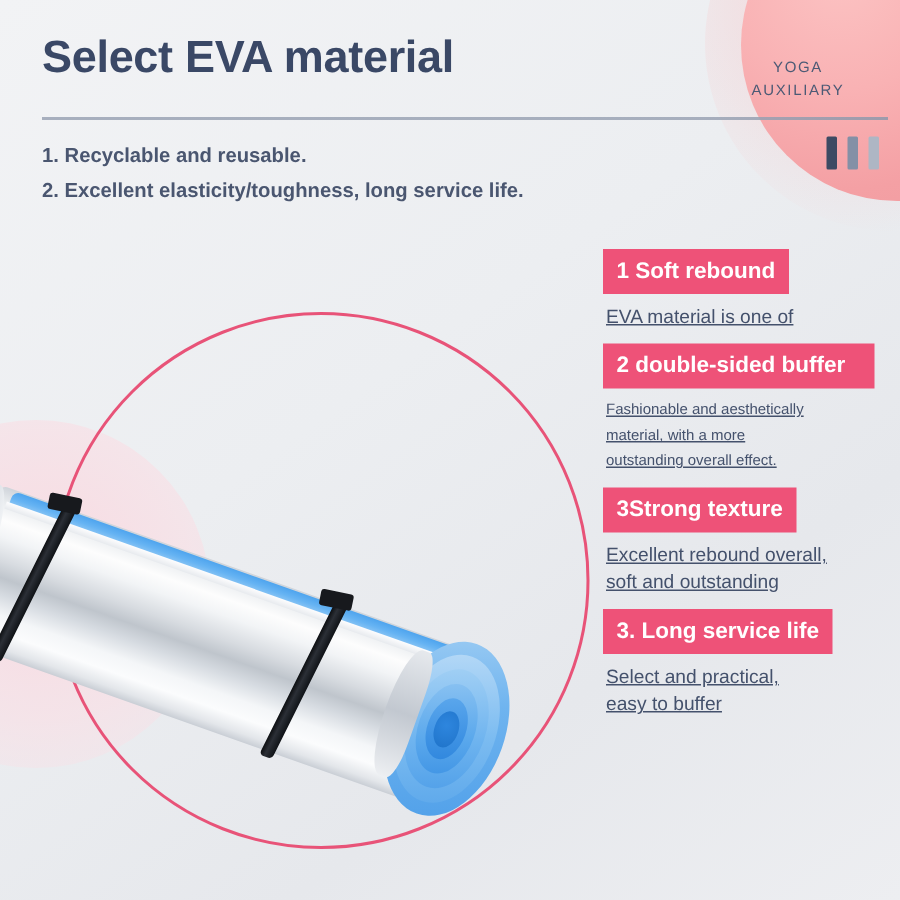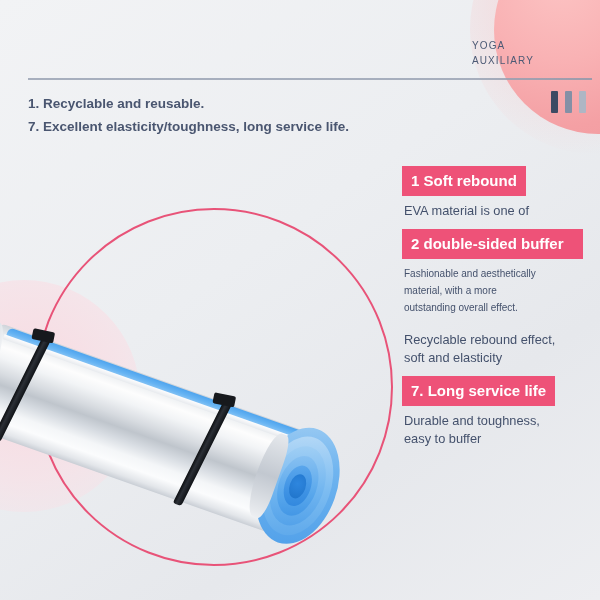--- a/index.html
+++ b/index.html
@@ -33,21 +33,21 @@
     width:250px; height:250px;
     border-radius:50%;
     background:radial-gradient(circle at 40% 40%, rgba(250,190,192,.55) 0%, rgba(250,196,198,0) 72%);
   }
 
   
   .brand-mark {
     position:absolute;
     right:8px; top:38px;
     width:120px;
-    text-align:left;
+    text-align:center;
     color:#4c5a75;
     font-size:10px;
     letter-spacing:1.1px;
     line-height:15px;
     font-weight:400;
   }
 
   
   .bars {
     position:absolute;
@@ -211,20 +211,21 @@
     line-height:17px;
     white-space:nowrap;
   }
   .feature-2 .badge { font-size:15px; padding-right:19px; }
   .desc {
     color:#44516c;
     font-size:12.8px;
     line-height:18px;
     padding-top:6px;
     padding-left:2px;
+    text-decoration:underline;
   }
   .desc div { white-space:nowrap; }
   .feature-2 .desc { font-size:10px; line-height:17px; }
 </style>
 </head>
 <body>
 
 <div id="page">
 
   <div class="brand-sphere-soft"></div>
@@ -234,25 +235,26 @@
     <div>YOGA</div>
     <div>AUXILIARY</div>
   </div>
 
   <div class="bars">
     <i></i>
     <i></i>
     <i></i>
   </div>
 
+  <div class="title">Select EVA material</div>
   <div class="divider"></div>
 
   <div class="intro">
     <div>1. Recyclable and reusable.</div>
-    <div>7. Excellent elasticity/toughness, long service life.</div>
+    <div>2. Excellent elasticity/toughness, long service life.</div>
   </div>
 
   <div class="photo-stage">
     <div class="blob"></div>
     <div class="ring"></div>
 
     <div class="mat">
       <div class="mat-body"></div>
       <div class="mat-blue-edge"></div>
       <div class="mat-white-edge"></div>
@@ -287,28 +289,29 @@
     <div class="feature feature-2">
       <div class="badge">2 double-sided buffer</div>
       <div class="desc">
         <div>Fashionable and aesthetically</div>
         <div>material, with a more</div>
         <div>outstanding overall effect.</div>
       </div>
     </div>
 
     <div class="feature feature-3">
+      <div class="badge">3Strong texture</div>
       <div class="desc">
-        <div>Recyclable rebound effect,</div>
-        <div>soft and elasticity</div>
+        <div>Excellent rebound overall,</div>
+        <div>soft and outstanding</div>
       </div>
     </div>
 
     <div class="feature feature-4">
-      <div class="badge">7. Long service life</div>
+      <div class="badge">3. Long service life</div>
       <div class="desc">
-        <div>Durable and toughness,</div>
+        <div>Select and practical,</div>
         <div>easy to buffer</div>
       </div>
     </div>
 
   </div>
 </div>
 
 </body></html>

